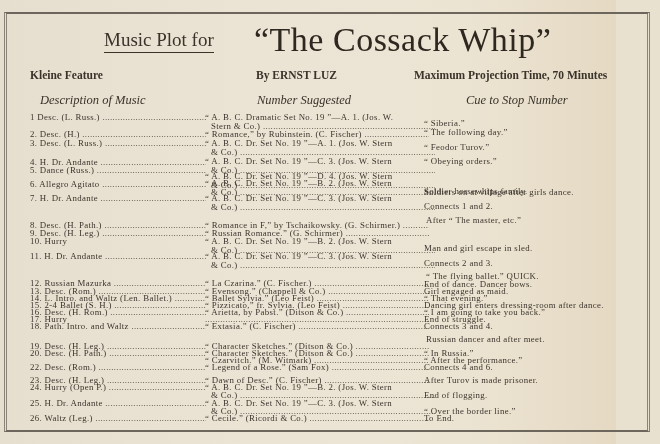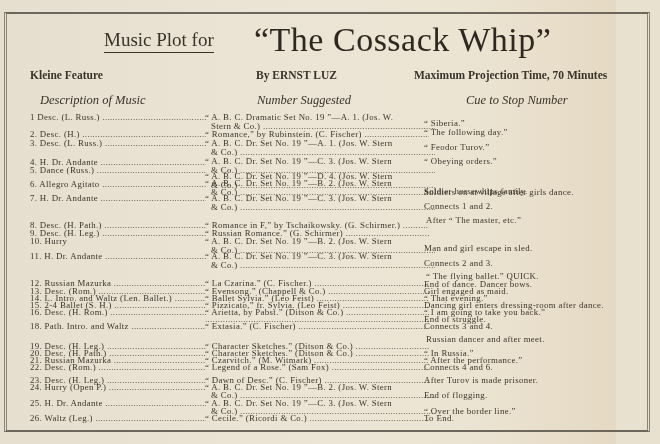--- a/index.html
+++ b/index.html
@@ -144,37 +144,37 @@
     <div class="cell cue" style="top:294px">“ That evening.”</div>
 
     <div class="cell desc dots" style="top:301px">15. 2-4 Ballet  (S. H.)</div>
     <div class="cell num-col dots" style="top:301px">“ Pizzicato,” fr. Sylvia.  (Leo Feist)</div>
     <div class="cell cue" style="top:301px">Dancing girl enters dressing-room after dance.</div>
 
     <div class="cell desc dots" style="top:308px">16. Desc.  (H. Rom.)</div>
     <div class="cell num-col dots" style="top:308px">“ Arietta, by Pabst.”  (Ditson &amp; Co.)</div>
     <div class="cell cue" style="top:308px">“ I am going to take you back.”</div>
 
+    <div class="cell desc" style="top:315px">17. Hurry</div>
     <div class="cell num-col dots" style="top:315px"></div>
     <div class="cell cue" style="top:315px">End of struggle.</div>
 
     <div class="cell desc dots" style="top:322px">18. Path. Intro. and Waltz</div>
     <div class="cell num-col dots" style="top:322px">“ Extasia.”  (C. Fischer)</div>
     <div class="cell cue" style="top:322px">Connects 3 and 4.</div>
 
     <div class="cell cue" style="top:335px; left:426px">Russian dancer and after meet.</div>
 
     <div class="cell desc dots" style="top:342px">19. Desc.  (H. Leg.)</div>
     <div class="cell num-col dots" style="top:342px">“ Character Sketches.”  (Ditson &amp; Co.)</div>
 
     <div class="cell desc dots" style="top:349px">20. Desc.  (H. Path.)</div>
     <div class="cell num-col dots" style="top:349px">“ Character Sketches.”  (Ditson &amp; Co.)</div>
     <div class="cell cue" style="top:349px">“ In Russia.”</div>
 
-    <div class="cell desc dots" style="top:356px">21. Russian Mazurka</div>
     <div class="cell cue" style="top:356px">“ After the performance.”</div>
     <div class="cell num-col dots" style="top:356px">“ Czarvitch.”  (M. Witmark)</div>
 
     <div class="cell desc dots" style="top:363px">22. Desc.  (Rom.)</div>
     <div class="cell num-col dots" style="top:363px">“ Legend of a Rose.”  (Sam Fox)</div>
     <div class="cell cue" style="top:363px">Connects 4 and 6.</div>
 
     <div class="cell desc dots" style="top:376px">23. Desc.  (H. Leg.)</div>
     <div class="cell num-col dots" style="top:376px">“ Dawn of Desc.”  (C. Fischer)</div>
     <div class="cell cue" style="top:376px">After Turov is made prisoner.</div>

